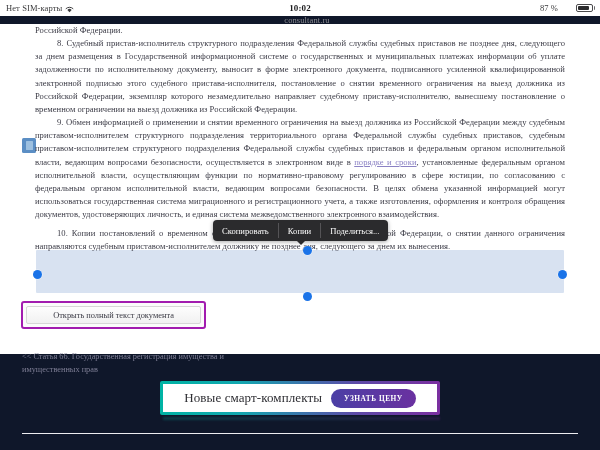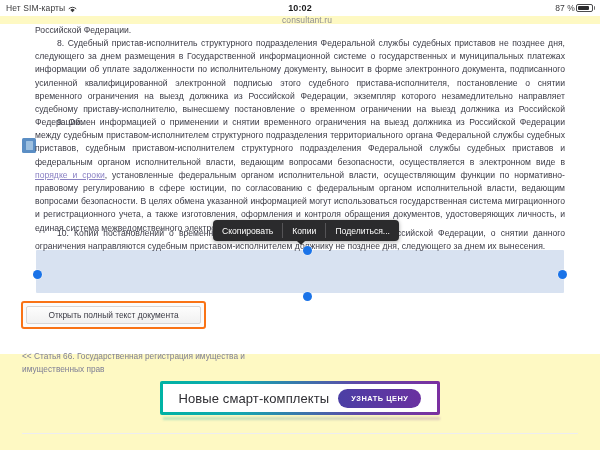--- a/index.html
+++ b/index.html
@@ -2,32 +2,32 @@
 <html><head>
 <meta charset="utf-8">
 <style>
   * { box-sizing: border-box; margin: 0; padding: 0; }
   html, body {
     width: 600px; height: 450px;
     background: #ffffff;
     font-family: "Liberation Sans", "DejaVu Sans", sans-serif;
     overflow: hidden;
   }
-  .screen { position: relative; width: 600px; height: 450px; background: #fef9c3; }
+  .screen { position: relative; width: 600px; height: 450px; background: #0f172a; font-family: Liberation Serif, serif; }
 
   
   .statusbar {
     position: absolute; top: 0; left: 0; width: 600px; height: 16px;
     background: #ffffff;
     display: flex; align-items: center;
     font-size: 8.5px; color: #3a3a3c; letter-spacing: .1px;
   }
   .sb-left { position: absolute; left: 6px; display: flex; align-items: center; gap: 3px; }
   .sb-center { position: absolute; left: 0; width: 600px; text-align: center; font-weight: bold; font-size: 9px; color: #1c1c1e; }
-  .sb-right { position: absolute; right: 5px; display: flex; align-items: center; gap: 1px; }
+  .sb-right { position: absolute; right: 5px; display: flex; align-items: center; gap: 18px; }
   .wifi-ico { display: inline-block; width: 9px; height: 8px; position: relative; top: 1px; }
   .batt { display: flex; align-items: center; }
   .batt-body {
     width: 17px; height: 8px; border: 1px solid #4a4a4c; border-radius: 2px;
     padding: 1px; display: flex; align-items: center;
   }
   .batt-fill { height: 100%; width: 87%; background: #2c2c2e; border-radius: 1px; }
   .batt-cap { width: 1.5px; height: 4px; background: #6a6a6c; border-radius: 0 1px 1px 0; margin-left: .5px; }
 
   
@@ -111,21 +111,21 @@
     border-left: 5px solid transparent;
     border-right: 5px solid transparent;
     border-top: 5px solid #2b2b2d;
     z-index: 20;
   }
 
   
   .open-full-wrap {
     position: absolute; left: 21px; top: 301px;
     width: 185px; height: 28px;
-    border: 2px solid #f97316;
+    border: 2px solid #a21caf;
     border-radius: 3px;
     background: #fbfbfb;
     display: flex; align-items: center; justify-content: center;
     padding: 3px;
   }
   .open-full-btn {
     width: 100%; height: 100%;
     border: 1px solid #d7d7d7;
     border-radius: 2px;
     background: linear-gradient(#fdfdfd,#f1f1f1);

